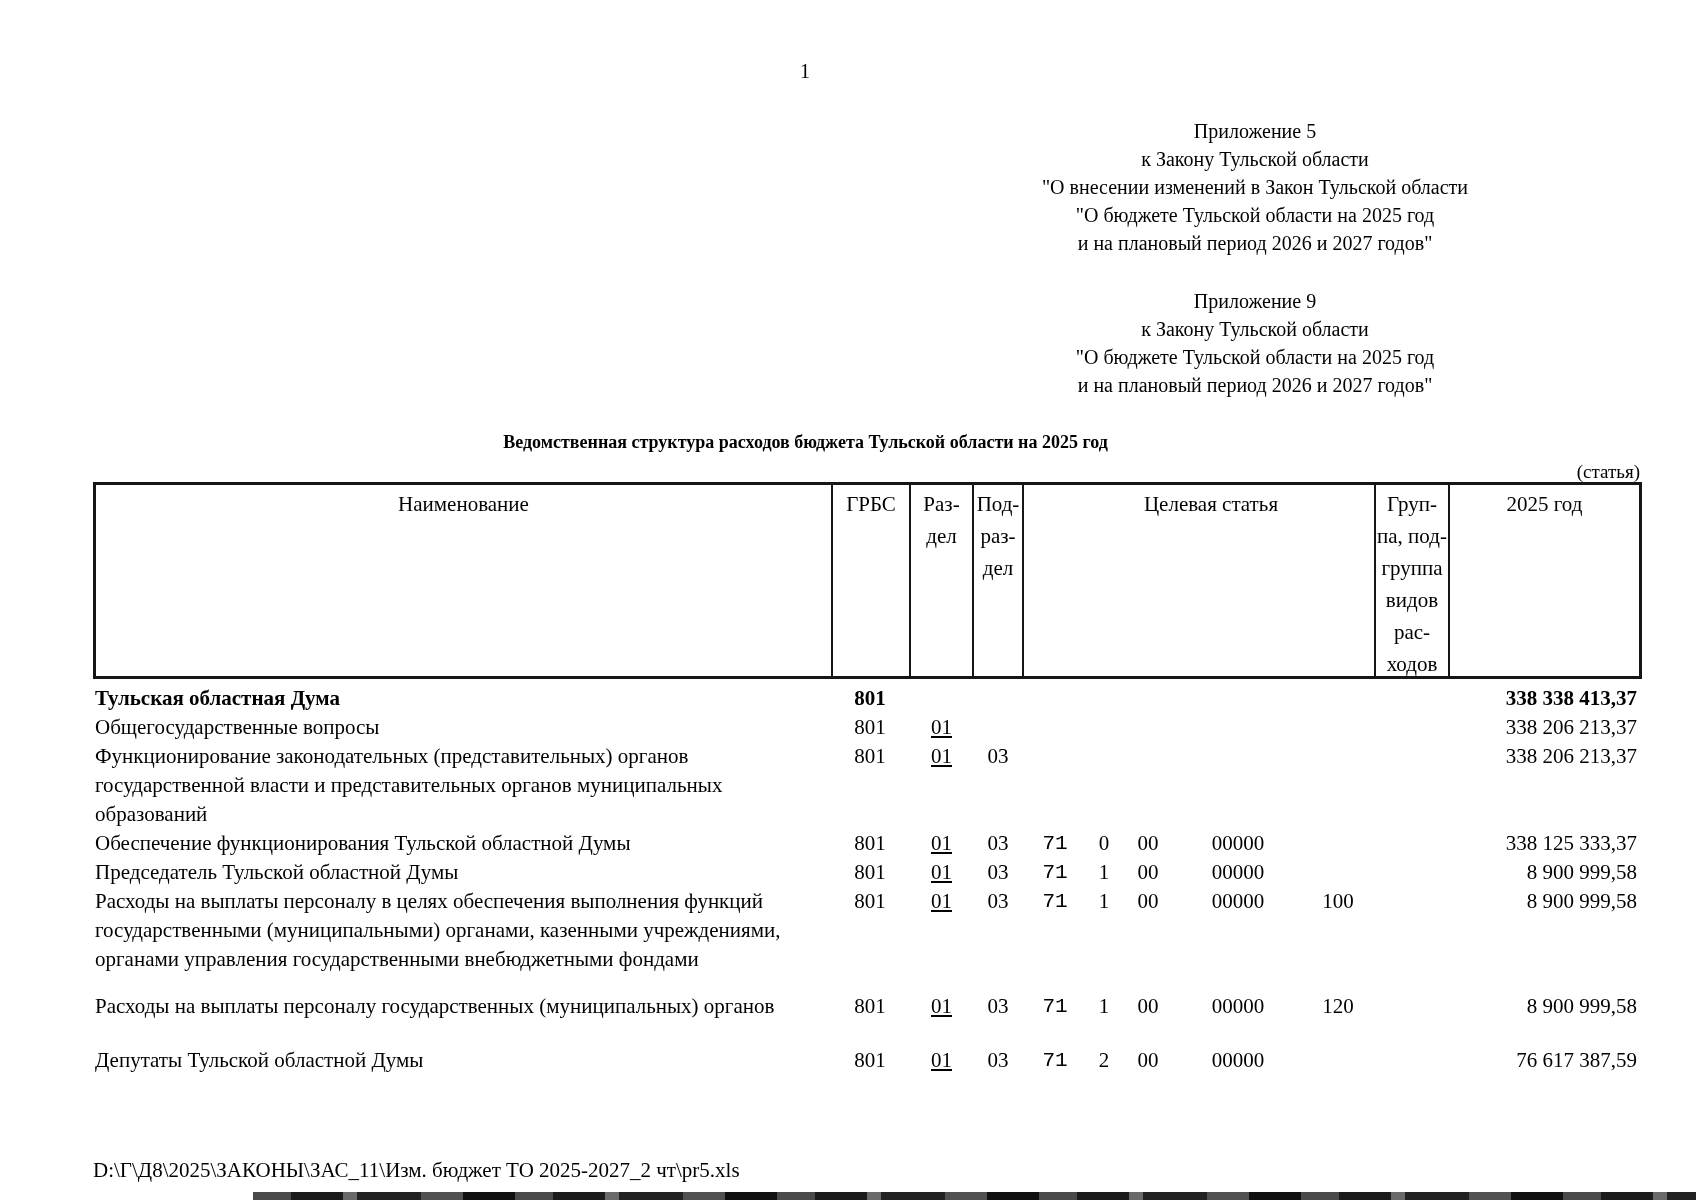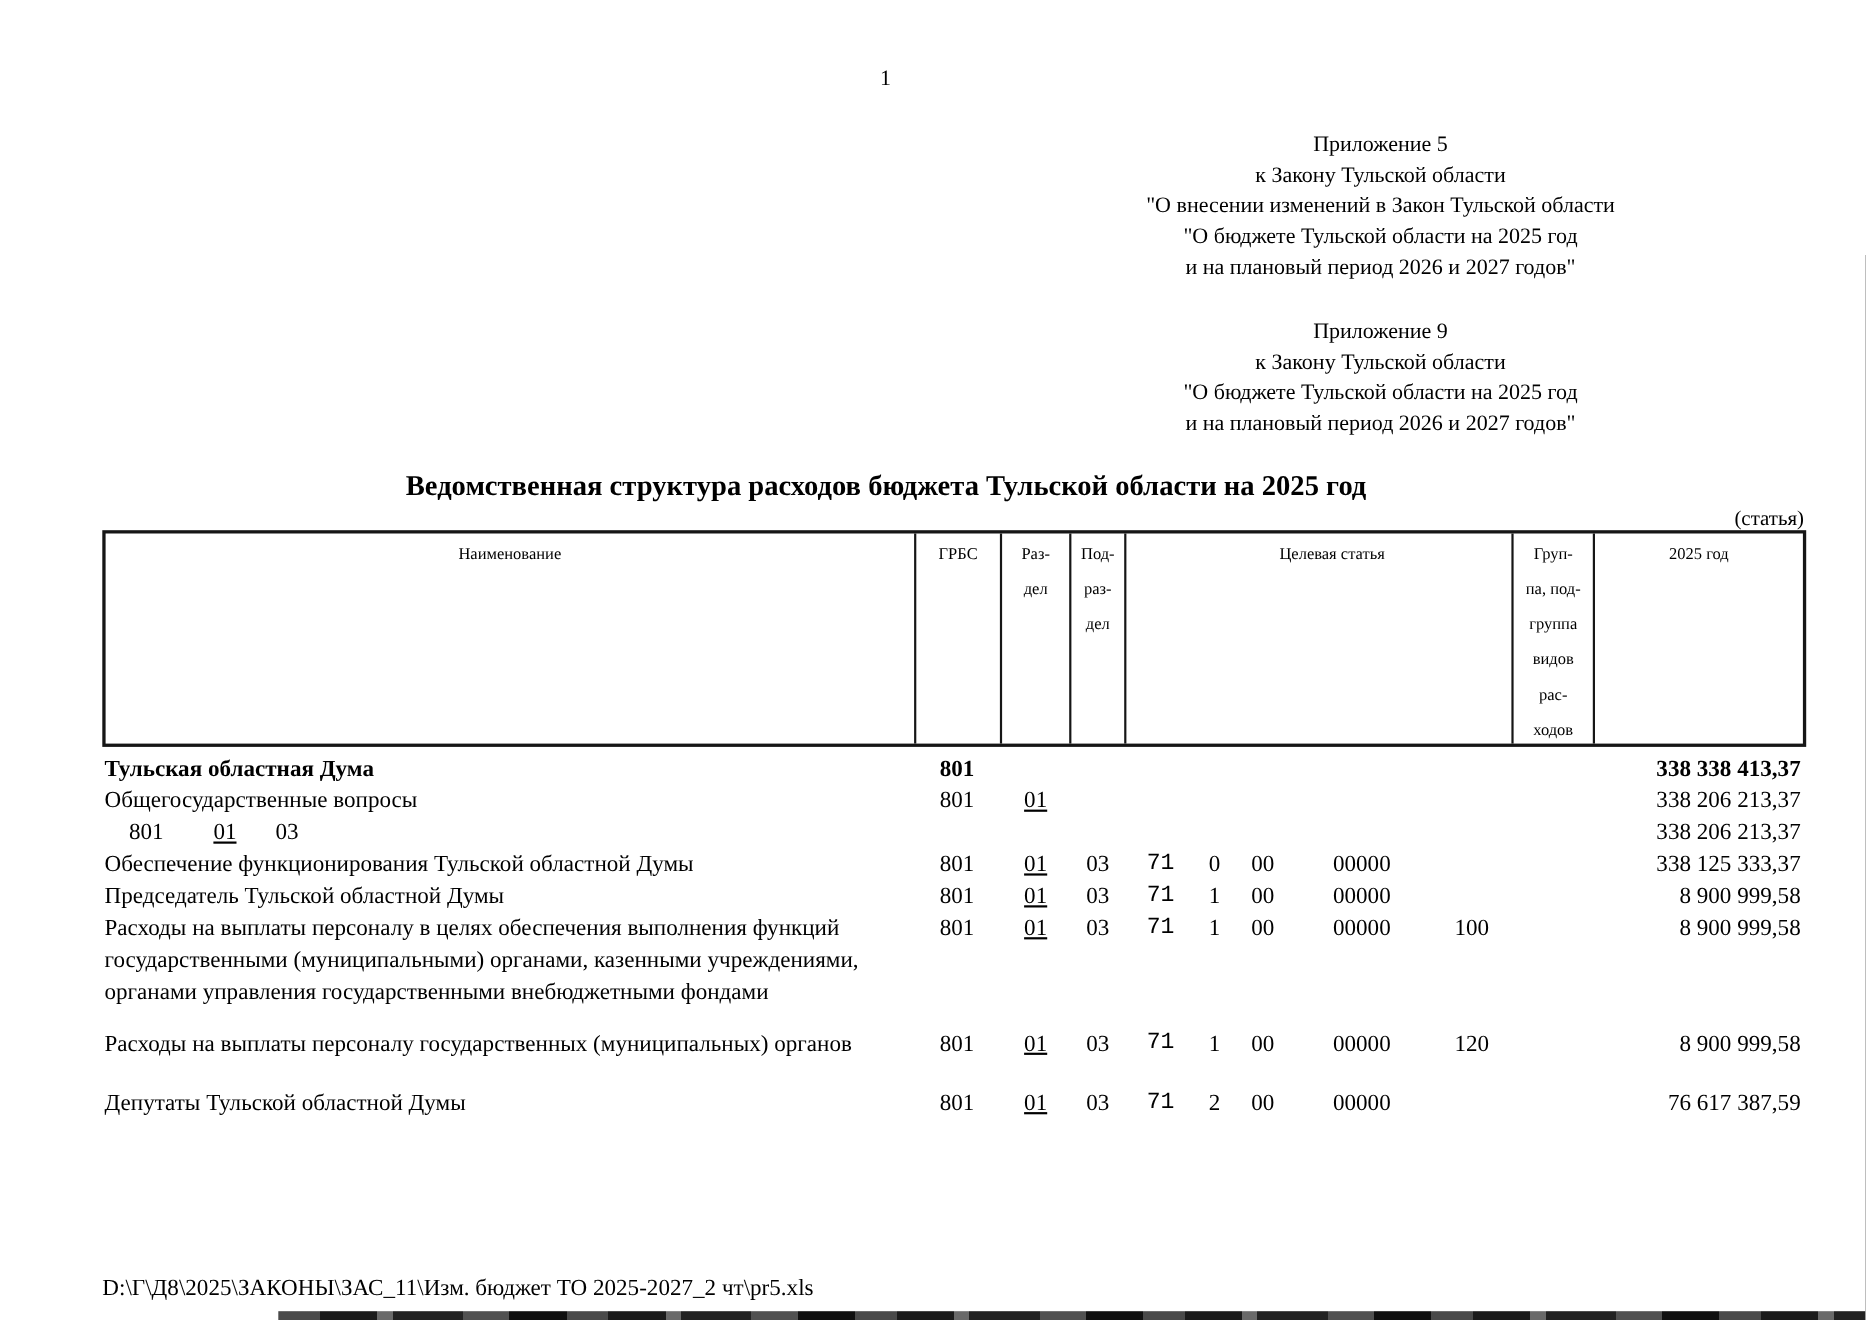--- a/index.html
+++ b/index.html
@@ -17,33 +17,33 @@
   }
   .appendix{
     position:absolute;left:899px;width:712px;
     text-align:center;font-size:20px;line-height:28px;
     white-space:pre-line;
   }
   .appendix.a5{top:117px;}
   .appendix.a9{top:287px;}
   .doc-title{
     position:absolute;top:427px;left:93px;width:1425px;
-    text-align:center;font-weight:bold;font-size:26px;line-height:30px;
+    text-align:center;font-weight:bold;font-size:18px;line-height:30px;
   }
   .units-note{
     position:absolute;top:461px;left:93px;width:1549px;
     text-align:right;font-size:19px;padding-right:2px;box-sizing:border-box;
   }
   
   .thead{
     position:absolute;top:482px;left:93px;width:1549px;height:197px;
     box-sizing:border-box;
     border:3px solid #161616;
     display:flex;align-items:stretch;
-    font-size:15px;line-height:32px;
+    font-size:21px;line-height:32px;
   }
   .thead .hc{
     box-sizing:border-box;
     border-right:2px solid #161616;
     text-align:center;
     padding-top:3px;
     white-space:pre-line;
     overflow:hidden;
   }
   .thead .hc:last-child{border-right:none;}
@@ -149,20 +149,21 @@
       <div class="tc c5">
         <span class="cs1"></span>
         <span class="cs2"></span>
         <span class="cs3"></span>
         <span class="cs4"></span>
       </div>
       <div class="tc c6"></div>
       <div class="tc c7">338 206 213,37</div>
     </div>
       <div class="trow">
+      <div class="tc c1">Функционирование законодательных (представительных) органов государственной власти и представительных органов муниципальных образований</div>
       <div class="tc c2">801</div>
       <div class="tc c3">01</div>
       <div class="tc c4">03</div>
       <div class="tc c5">
         <span class="cs1"></span>
         <span class="cs2"></span>
         <span class="cs3"></span>
         <span class="cs4"></span>
       </div>
       <div class="tc c6"></div>

